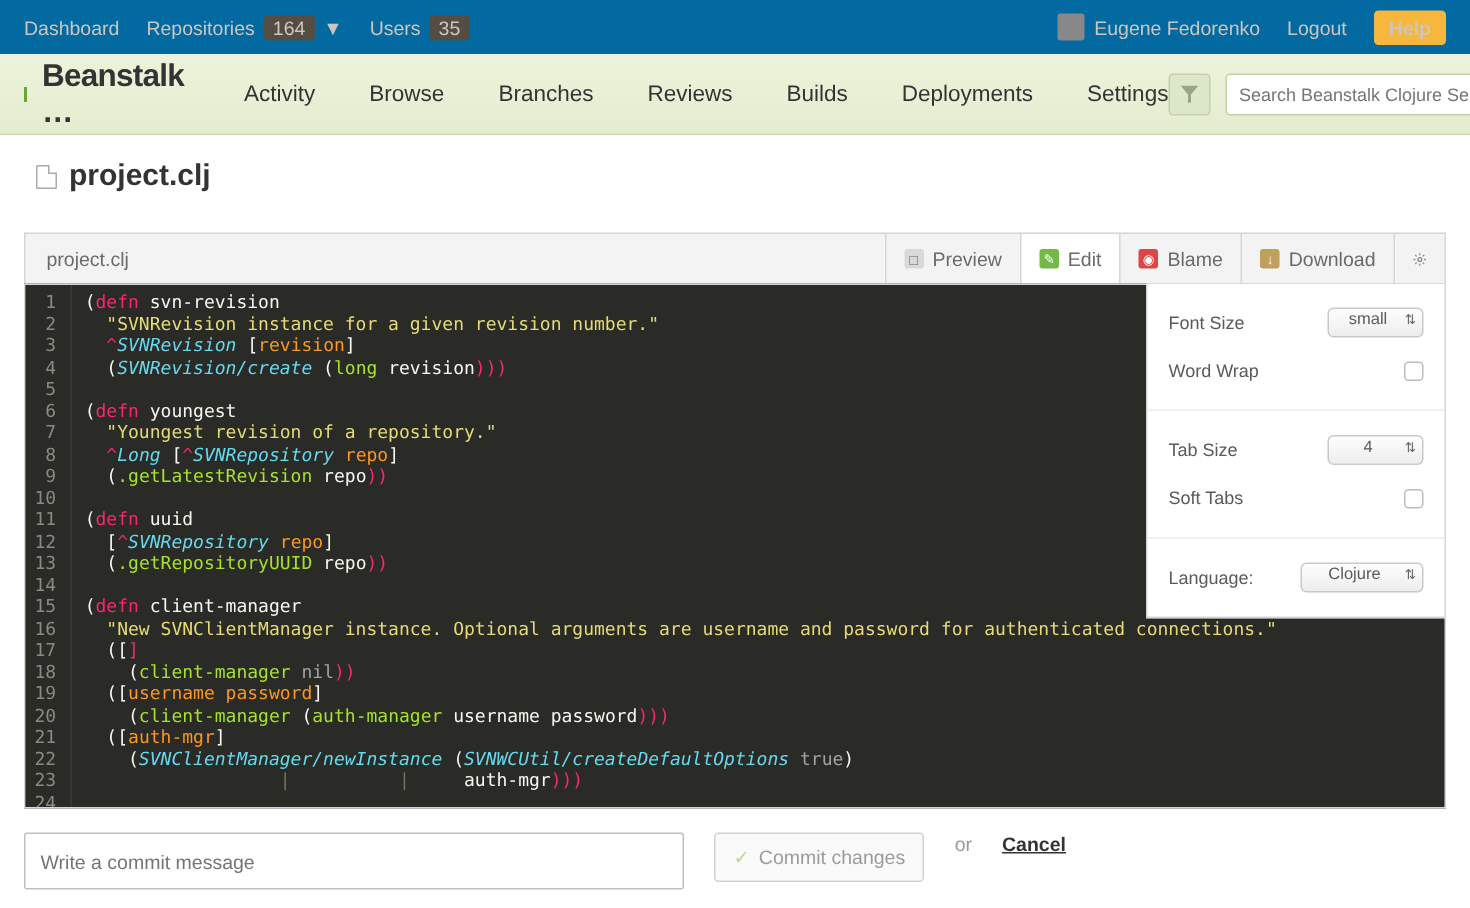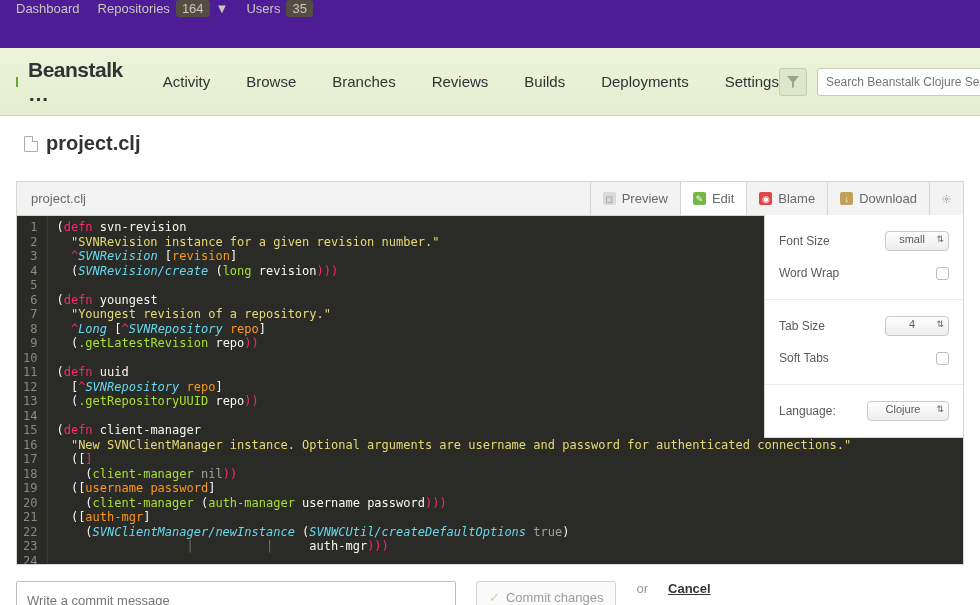--- a/index.html
+++ b/index.html
@@ -1,28 +1,28 @@
 <!DOCTYPE html>
 <html><head>
 <meta charset="utf-8">
 <style>
 * { margin:0; padding:0; box-sizing:border-box; }
 body { font-family:-apple-system,BlinkMacSystemFont,"Segoe UI",Helvetica,Arial,sans-serif; font-size:13px; background:#fff; color:#333; width:980px; }
 
-.topbar { background:#4c1d95; height:48px; display:flex; align-items:flex-start; padding:0 16px; color:#ccc6bf; }
+.topbar { background:#0369a1; height:36px; display:flex; align-items:center; padding:0 16px; color:#ccc6bf; }
 .topbar a, .topbar span { color:#ccc6bf; text-decoration:none; font-size:13px; }
 .tb-left { display:flex; align-items:center; gap:18px; }
 .tb-item { display:flex; align-items:center; gap:6px; }
 .count-badge { background:#544d41; border-radius:3px; padding:1px 6px; font-size:11px; color:#d6d0c5; }
 .dropdown-arrow { font-size:9px; color:#888; }
 .tb-right { margin-left:auto; display:flex; align-items:center; gap:18px; }
 .avatar { width:18px; height:18px; background:#888; border-radius:2px; display:inline-block; }
 .help-btn { background:#f6b73c; color:#3b352c; padding:4px 10px; border-radius:3px; font-weight:600; font-size:13px; }
 
-.repobar { background:linear-gradient(#ecf3da,#e4edd0); height:68px; display:flex; align-items:center; padding:0 16px; border-bottom:1px solid #cbd5b3; }
+.repobar { background:linear-gradient(#ecf3da,#e4edd0); height:54px; display:flex; align-items:center; padding:0 16px; border-bottom:1px solid #cbd5b3; }
 .repo-dot { width:10px; height:10px; background:#7db93f; border:1px solid #6ea534; margin-right:10px; }
 .repo-name { font-size:21px; font-weight:700; color:#333; letter-spacing:-0.5px; }
 .repo-nav { display:flex; gap:36px; margin-left:40px; }
 .repo-nav a { color:#333; text-decoration:none; font-size:15px; }
 .repo-right { margin-left:auto; display:flex; align-items:center; gap:10px; }
 .filter-btn { width:28px; height:28px; background:#dde7c9; border:1px solid #c4d0a9; border-radius:3px; display:flex; align-items:center; justify-content:center; color:#9aa585; }
 .search-box { width:190px; height:28px; border:1px solid #c4d0a9; background:#fff; border-radius:3px; padding:0 8px; font-size:12px; color:#999; }
 .search-btn { width:28px; height:28px; display:flex; align-items:center; justify-content:center; color:#8a9576; }
 
 .path-row { padding:16px 24px 8px; display:flex; align-items:center; gap:8px; }
@@ -83,20 +83,28 @@
     <a>Dashboard</a>
     <span class="tb-item">
       <a>Repositories</a>
       <span class="count-badge">164</span>
       <span class="dropdown-arrow">▼</span>
     </span>
     <span class="tb-item">
       <a>Users</a>
       <span class="count-badge">35</span>
     </span>
+  </div>
+  <div class="tb-right">
+    <span class="tb-item">
+      <span class="avatar"></span>
+      <a>Eugene Fedorenko</a>
+    </span>
+    <a>Logout</a>
+    <span class="help-btn">Help</span>
   </div>
 </div>
 
 <div class="repobar">
   <span class="repo-dot"></span>
   <span class="repo-name">Beanstalk …</span>
   <div class="repo-nav">
     <a>Activity</a>
     <a>Browse</a>
     <a>Branches</a>

